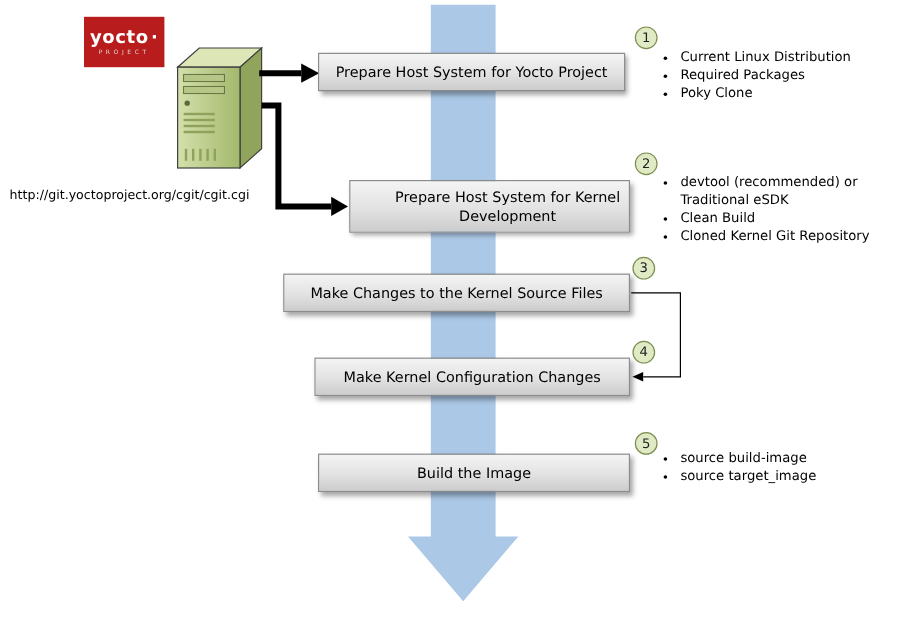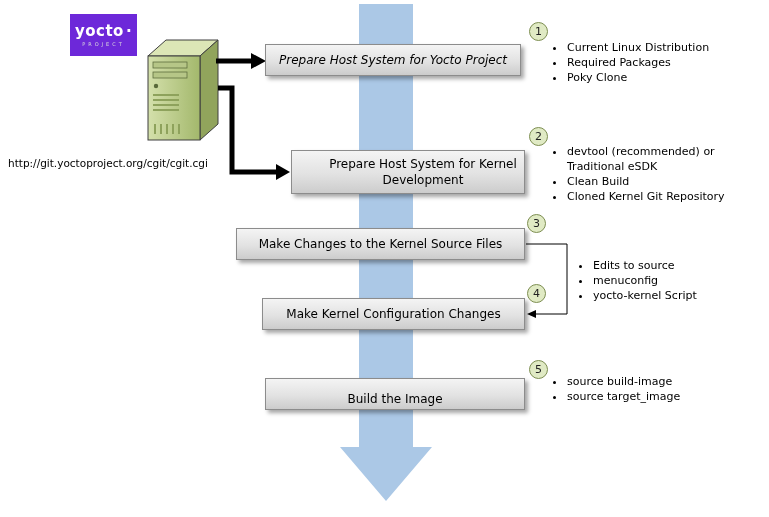--- a/index.html
+++ b/index.html
@@ -3,43 +3,43 @@
 <meta charset="utf-8">
 <style>
   html,body{margin:0;padding:0;background:#fff;}
   .canvas{
     position:relative;width:769px;height:517px;background:#fff;overflow:hidden;
     font-family:"DejaVu Sans","Liberation Sans",sans-serif;color:#000;
   }
   svg.layer{position:absolute;left:0;top:0;pointer-events:none;}
 
   
-  .logo{position:absolute;left:70px;top:14px;width:67px;height:42px;background:#6d28d9;
+  .logo{position:absolute;left:70px;top:14px;width:67px;height:42px;background:#b91c1c;
         display:flex;flex-direction:column;align-items:center;justify-content:center;}
   .logo-main{color:#fff;font-size:15px;font-weight:bold;letter-spacing:.5px;line-height:16px;}
   .logo-dot{font-size:15px;vertical-align:top;margin-left:2px;}
   .logo-sub{color:#ddd;font-size:5px;letter-spacing:3px;margin-top:2px;}
 
   
   .src-label{position:absolute;left:35px;top:72px;font-size:13px;font-weight:bold;line-height:18px;}
   .repo-url{position:absolute;left:8px;top:141px;font-size:10.5px;margin-top:16px;}
 
   
   .step-box{
     position:absolute;z-index:3;display:flex;align-items:center;justify-content:center;
     text-align:center;font-size:12px;line-height:1.35;
     background:linear-gradient(to bottom,#f4f4f4 0%,#e2e2e2 55%,#cccccc 100%);
     border:1px solid #8c8c8c;box-shadow:2.5px 3px 4px rgba(0,0,0,0.35);
     padding:2px 6px;box-sizing:border-box;
   }
-  .box1{left:265px;top:44px;width:256px;height:32px;font-style:italic;}
+  .box1{left:265px;top:44px;width:256px;height:32px;}
   .box2{left:291px;top:150px;width:234px;height:44px;padding-left:36px;}
   .box3{left:236px;top:228px;width:289px;height:32px;}
   .box4{left:262px;top:298px;width:263px;height:32px;}
-  .box5{left:265px;top:378px;width:260px;height:32px;align-items:flex-end;}
+  .box5{left:265px;top:378px;width:260px;height:32px;}
 
   
   .badge{
     position:absolute;z-index:4;width:19px;height:19px;border-radius:50%;
     background:#e0eac4;border:1.5px solid #7d8e51;box-sizing:border-box;
     display:flex;align-items:center;justify-content:center;font-size:11px;color:#222;
   }
   .badge1{left:529px;top:22px;}
   .badge2{left:529px;top:127px;}
   .badge3{left:527px;top:214px;}
@@ -136,24 +136,19 @@
     <li>Required Packages</li>
     <li>Poky Clone</li>
   </ul>
 
   <ul class="blist list2">
     <li>devtool (recommended) or Traditional eSDK</li>
     <li>Clean Build</li>
     <li>Cloned Kernel Git Repository</li>
   </ul>
 
-  <ul class="blist list34">
-    <li>Edits to source</li>
-    <li>menuconfig</li>
-    <li>yocto-kernel Script</li>
-  </ul>
 
   <ul class="blist list5">
     <li><span>source build-image</span><span class="li-italic"></span></li>
     <li><span>source </span><span class="li-italic">target_image</span></li>
   </ul>
 
 </div>
 
 </body></html>

